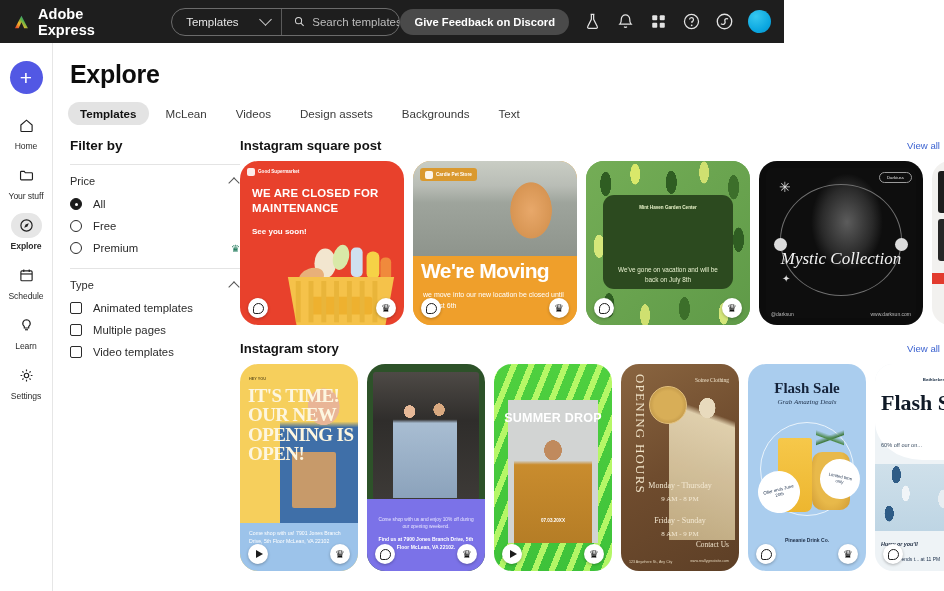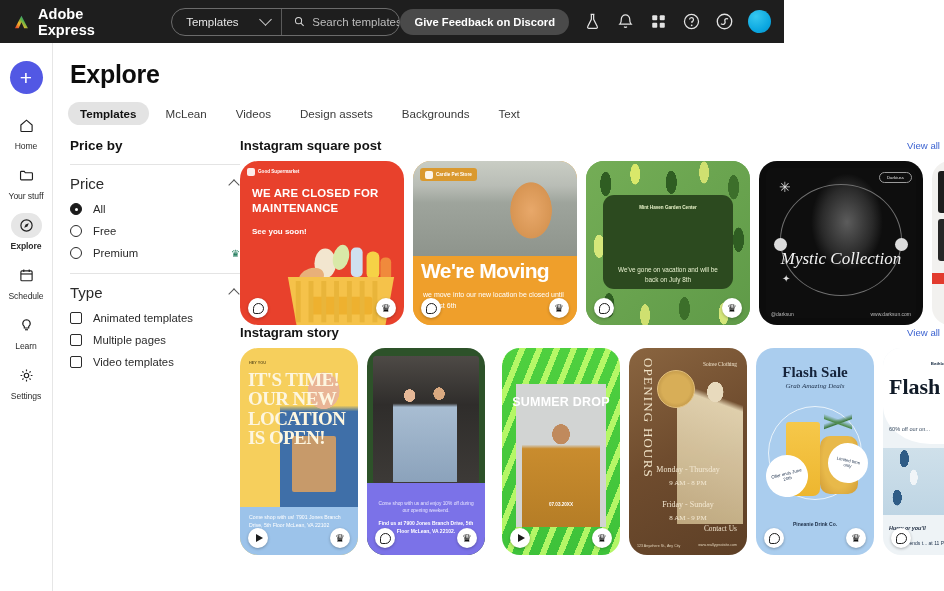--- a/index.html
+++ b/index.html
@@ -100,21 +100,21 @@
     cursor: pointer; white-space: nowrap; border: none; background: transparent; font-family: inherit;
   }
   .tab.active { background: #e3e3e3; color: #111; font-weight: bold; }
 
   
   .filter-panel { position: absolute; top: 95px; left: 17px; width: 170px; }
   .filter-title { font-size: 13.5px; font-weight: bold; color: #111; margin-bottom: 11px; }
   .frule { height: 1px; background: #e4e4e4; margin: 0 0 10px 0; }
   .fgroup-head {
     display: flex; align-items: center; justify-content: space-between;
-    font-size: 15px; color: #2b2b2b; margin-bottom: 11px; cursor: pointer;
+    font-size: 11px; color: #2b2b2b; margin-bottom: 11px; cursor: pointer;
   }
   .caret-up { width: 8px; height: 8px; border-left: 1.4px solid #555; border-top: 1.4px solid #555;
               transform: rotate(45deg); margin-top: 3px; margin-right: 2px; }
   .fopt { display: flex; align-items: center; gap: 11px; margin-bottom: 10px; cursor: pointer; font-size: 11.3px; color: #2b2b2b; }
   .radio { width: 12px; height: 12px; border-radius: 50%; border: 1.6px solid #2b2b2b; flex: 0 0 auto; position: relative; }
   .radio.on { background: #1b1b1b; border-color: #1b1b1b; }
   .radio.on::after { content:''; position:absolute; left:3.6px; top:3.6px; width:3.2px; height:3.2px; border-radius:50%; background:#fff; }
   .cbox { width: 12px; height: 12px; border: 1.6px solid #2b2b2b; border-radius: 2px; flex: 0 0 auto; }
   .crown-mini { margin-left: auto; font-size: 10px; color: #1f7a5a; }
 
@@ -232,21 +232,21 @@
                  radial-gradient(ellipse 9px 10px at 72% 8%, #d9a980 0 62%, rgba(0,0,0,0) 64%),
                  linear-gradient(180deg, rgba(0,0,0,0) 18%, #a8bdd2 22%, #8ba2bb 100%); border-radius: 18px 18px 0 0;}
   .s2 .t1 { top: 126px; left: 0; right:0; text-align:center; color:#f6f3e6; font-size: 17.5px; font-weight:bold; font-style:italic; font-family:"Liberation Serif", serif; }
   .s2 .foot { position:absolute; left:0; right:0; bottom:0; height: 72px; background:#7b72e8; }
   .s2 .t2 { bottom: 40px; left: 9px; right:9px; color:#e8e6ff; font-size: 4.8px; line-height:1.6; text-align:center;}
   .s2 .t3 { bottom: 20px; left: 9px; right:9px; color:#fff; font-size: 5px; line-height:1.6; text-align:center; font-weight:bold;}
 
   
   .s3 { background: #45cf3a;
     background-image: repeating-linear-gradient(112deg, rgba(200,255,110,.85) 0 6px, rgba(0,0,0,0) 6px 16px),
-                      linear-gradient(180deg,#4fd03f 0%, #3ec23a 100%); margin-left: 8px; }
+                      linear-gradient(180deg,#4fd03f 0%, #3ec23a 100%); }
   .s3 .photo { position:absolute; left:14px; right:14px; top:36px; bottom:28px; background:#d2d4d3; }
   .s3 .man { position:absolute; left:20px; right:20px; top:76px; bottom:28px;
     background: radial-gradient(ellipse 14px 16px at 50% 10%, #c08a5d 0 62%, rgba(0,0,0,0) 64%),
                 linear-gradient(180deg, rgba(0,0,0,0) 20%, #c98c2e 24%, #b57d26 100%); border-radius: 16px 16px 0 0;}
   .s3 .t1 { top: 47px; left:0; right:0; text-align:center; color:#fff; font-size: 12.5px; font-weight:bold; line-height:1.22; letter-spacing:.2px;}
   .s3 .t2 { bottom: 48px; left:0; right:0; text-align:center; color:#fff; font-size: 4.6px; font-weight:bold; }
 
   
   .s4 { background: linear-gradient(150deg, #8a6540 0%, #6f4c2e 48%, #5d3f26 100%); }
   .s4 .figure { position:absolute; right:4px; top:26px; width: 66px; height: 150px;
@@ -432,21 +432,21 @@
   <div class="tabs">
     <button class="tab active">Templates</button>
     <button class="tab">McLean</button>
     <button class="tab">Videos</button>
     <button class="tab">Design assets</button>
     <button class="tab">Backgrounds</button>
     <button class="tab">Text</button>
   </div>
 
   <div class="filter-panel">
-    <div class="filter-title">Price by</div>
+    <div class="filter-title">Filter by</div>
     <div class="frule"></div>
 
     <div class="fgroup-head">
       <span>Price</span>
       <span class="caret-up"></span>
     </div>
     <div class="fopt">
       <span class="radio on"></span>
       <span>All</span>
     </div>
@@ -567,32 +567,32 @@
         <div class="card-lbl br">www.darksun.com</div>
       </div>
 
       <div class="card sq c5">
         <div class="strip"></div>
         <div class="strip2"></div>
         <div class="redbar"></div>
       </div>
     </div>
 
-    <div class="sec-head" style="">
+    <div class="sec-head" style="margin-top:16px">
       <span class="sec-title">Instagram story</span>
       <span class="viewall">View all</span>
     </div>
 
     <div class="row">
 
       <div class="card st s1">
         <div class="person"></div>
         <div class="bag"></div>
         <div class="card-lbl t0">HEY YOU</div>
-        <div class="card-lbl t1">IT'S TIME! OUR NEW LOCATION IS OPEN!</div>
+        <div class="card-lbl t1">IT'S TIME! OUR NEW OPENING IS OPEN!</div>
         <div class="foot"></div>
         <div class="card-lbl t2">Come shop with us! 7901 Jones Branch Drive, 5th Floor McLean, VA 22102</div>
         <div class="badge-play"></div>
         <div class="badge-crown">
             <span class="crown-g">♛</span>
           </div>
       </div>
 
       <div class="card st s2">
         <div class="photo"></div>

